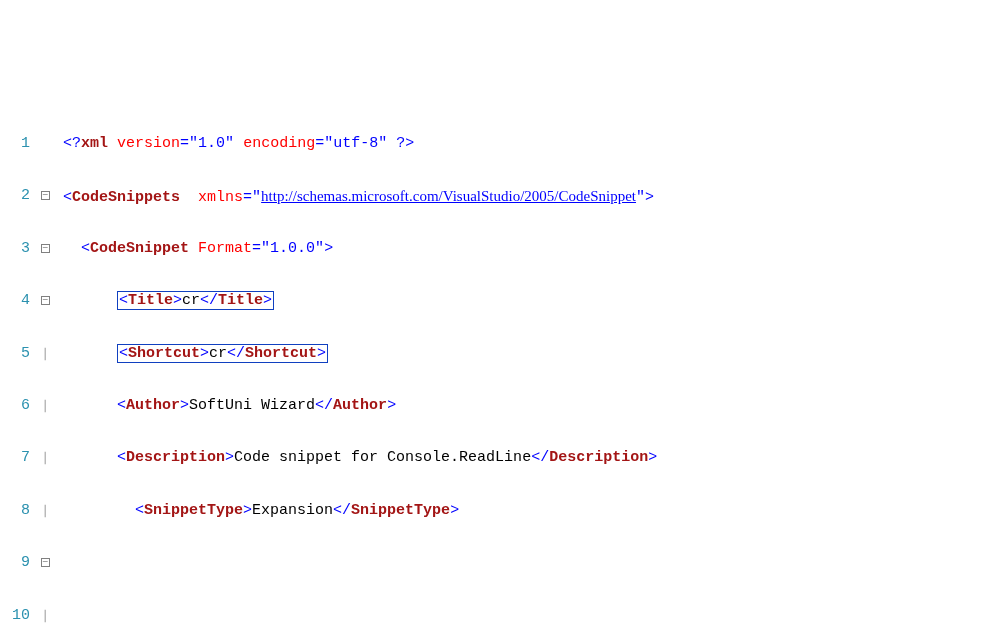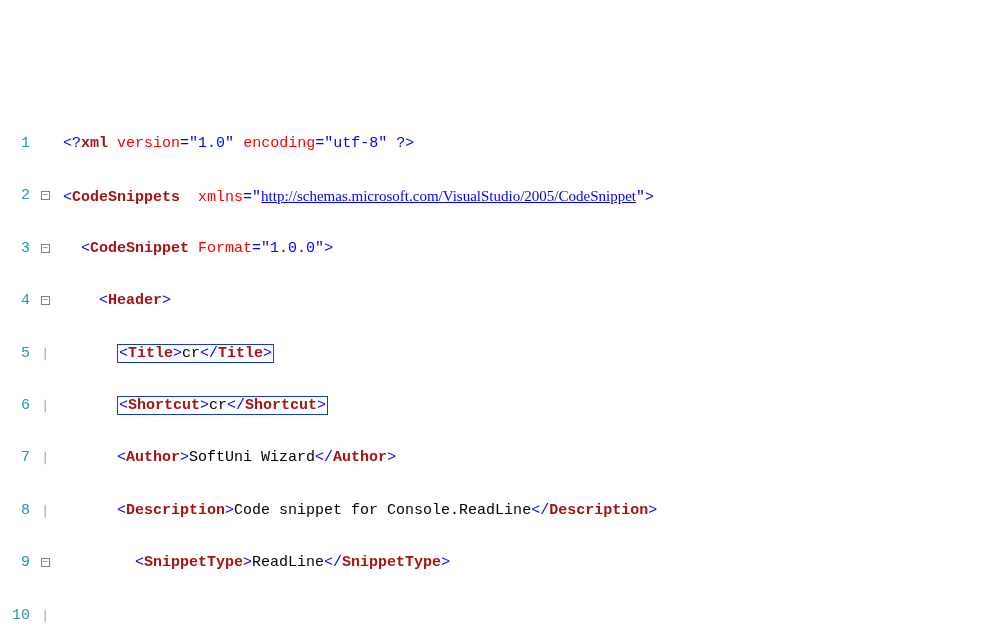--- a/index.html
+++ b/index.html
@@ -97,26 +97,25 @@
 
 
 
 
 
   </div>
   <div class="code">
 <div class="ln"> <span class="t-blue">&lt;?</span><span class="t-maroon">xml</span> <span class="t-red">version</span><span class="t-blue">=</span><span class="t-blue">"1.0"</span> <span class="t-red">encoding</span><span class="t-blue">=</span><span class="t-blue">"utf-8"</span> <span class="t-blue">?&gt;</span></div>
 <div class="ln"> <span class="t-blue">&lt;</span><span class="t-maroon">CodeSnippets</span>  <span class="t-red">xmlns</span><span class="t-blue">="</span><span class="t-linkblue">http://schemas.microsoft.com/VisualStudio/2005/CodeSnippet</span><span class="t-blue">"&gt;</span></div>
 <div class="ln">   <span class="t-blue">&lt;</span><span class="t-maroon">CodeSnippet</span> <span class="t-red">Format</span><span class="t-blue">=</span><span class="t-blue">"1.0.0"</span><span class="t-blue">&gt;</span></div>
-<div class="ln">     <span class="t-blue">&lt;</span><span class="t-maroon">Header</span><span class="t-blue">&gt;</span></div>
 <div class="ln">       <span class="boxed"><span class="t-blue">&lt;</span><span class="t-maroon">Title</span><span class="t-blue">&gt;</span><span class="t-black">cr</span><span class="t-blue">&lt;/</span><span class="t-maroon">Title</span><span class="t-blue">&gt;</span></span></div>
 <div class="ln">       <span class="boxed"><span class="t-blue">&lt;</span><span class="t-maroon">Shortcut</span><span class="t-blue">&gt;</span><span class="t-black">cr</span><span class="t-blue">&lt;/</span><span class="t-maroon">Shortcut</span><span class="t-blue">&gt;</span></span></div>
 <div class="ln">       <span class="t-blue">&lt;</span><span class="t-maroon">Author</span><span class="t-blue">&gt;</span><span class="t-black">SoftUni Wizard</span><span class="t-blue">&lt;/</span><span class="t-maroon">Author</span><span class="t-blue">&gt;</span></div>
 <div class="ln">       <span class="t-blue">&lt;</span><span class="t-maroon">Description</span><span class="t-blue">&gt;</span><span class="t-black">Code snippet for Console.ReadLine</span><span class="t-blue">&lt;/</span><span class="t-maroon">Description</span><span class="t-blue">&gt;</span></div>
-<div class="ln">         <span class="t-blue">&lt;</span><span class="t-maroon">SnippetType</span><span class="t-blue">&gt;</span><span class="t-black">ReadLine</span><span class="t-blue">&lt;/</span><span class="t-maroon">SnippetType</span><span class="t-blue">&gt;</span></div>
+<div class="ln">         <span class="t-blue">&lt;</span><span class="t-maroon">SnippetType</span><span class="t-blue">&gt;</span><span class="t-black">Expansion</span><span class="t-blue">&lt;/</span><span class="t-maroon">SnippetType</span><span class="t-blue">&gt;</span></div>
 
 
 
 
 
 
 
 
 
 

